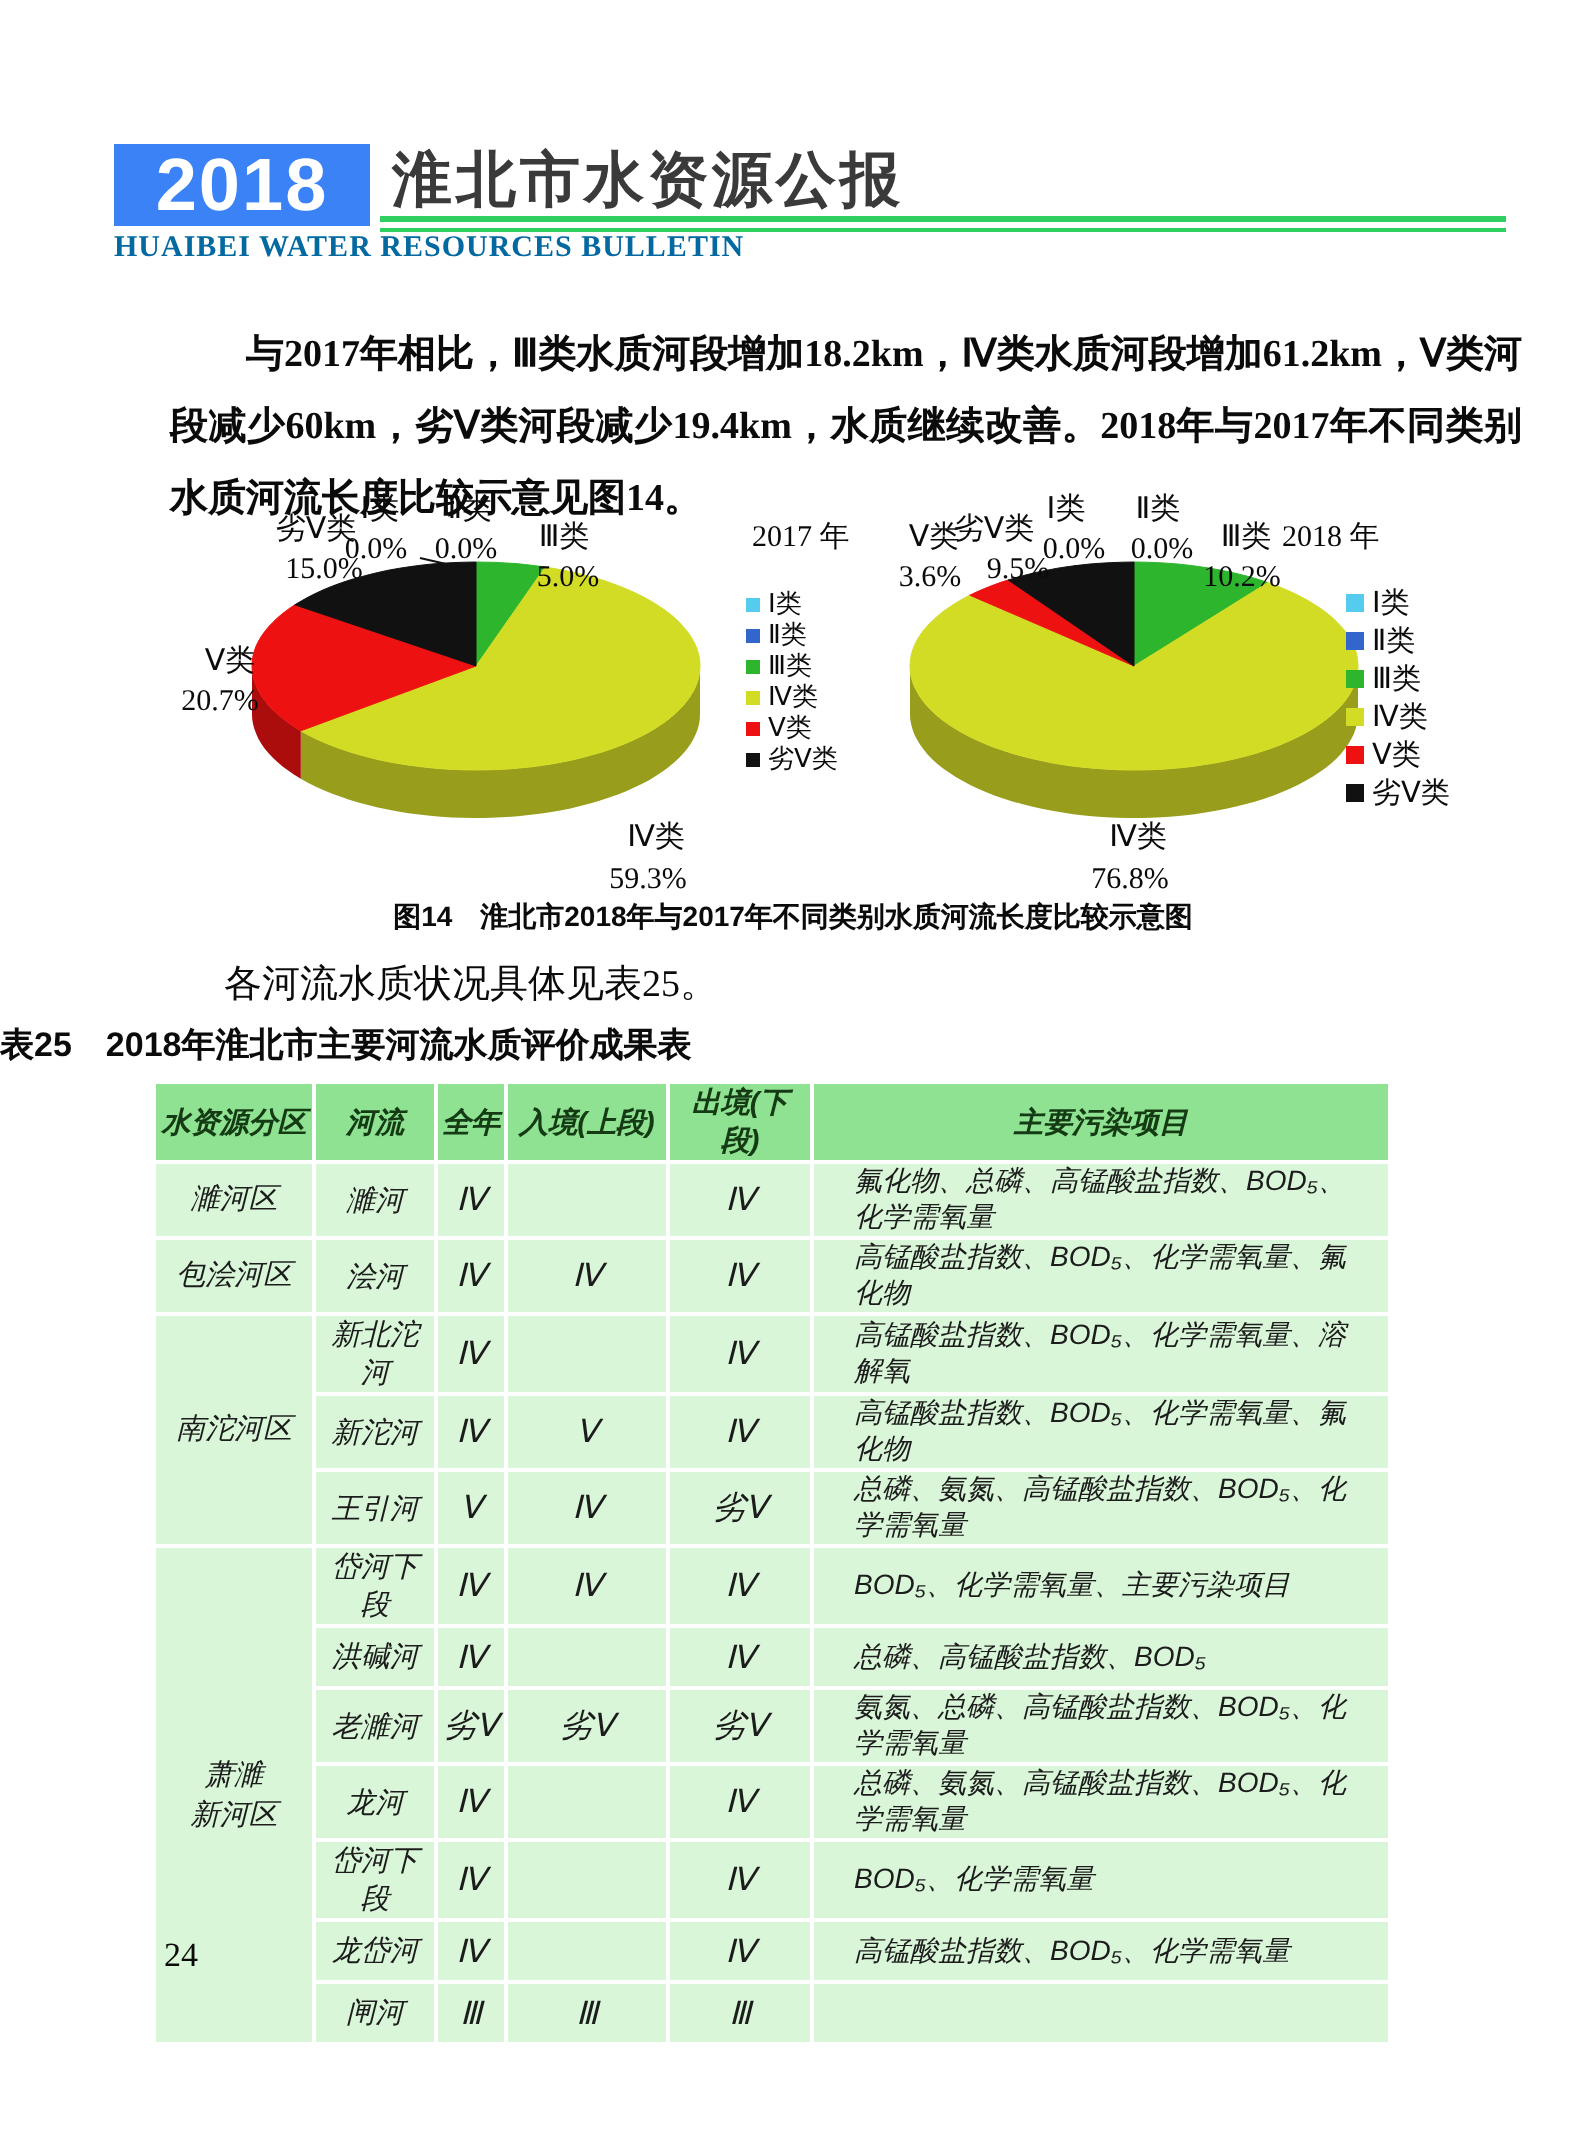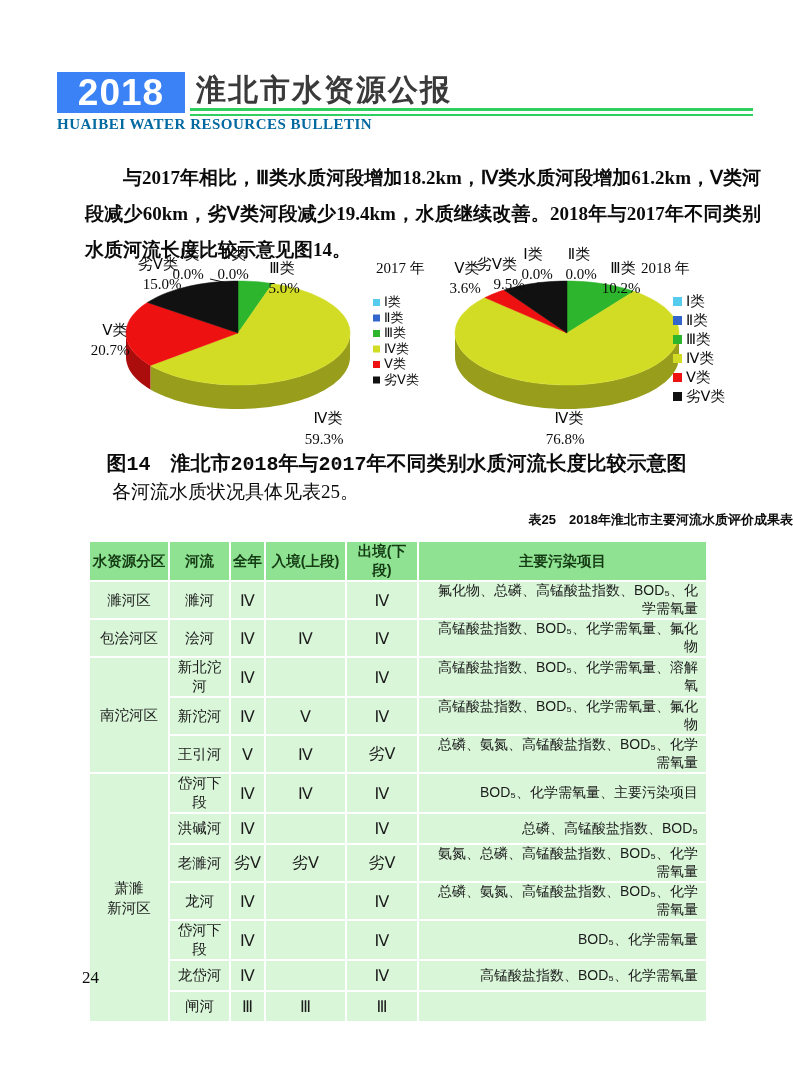--- a/index.html
+++ b/index.html
@@ -19,35 +19,35 @@
     font-weight:bold;font-size:15px;letter-spacing:.5px;color:#0369a1;}
 
   
   .body-paragraph{left:85px;top:160px;width:676px;font-size:19px;
     line-height:36px;text-align:justify;text-indent:2em;color:#0b0b0b;font-weight:bold;}
 
   
   .figure-area{left:0;top:233px;width:734px;height:216px;}
   .figure-area svg{position:absolute;top:0;}
   .figure-caption{left:0;top:450px;width:793px;text-align:center;
-    font-family:Liberation Mono, monospace;font-weight:bold;font-size:20px;color:#0b0b0b;}
+    font-family:Liberation Sans, sans-serif;font-weight:bold;font-size:14px;color:#0b0b0b;}
   .table-intro{left:112px;top:479px;font-size:19px;color:#0b0b0b;}
-  .table-title{left:0;top:511px;width:793px;text-align:right;
-    font-family:"Liberation Sans",sans-serif;font-weight:bold;font-size:13px;color:#0b0b0b;}
-
-  
-  .table-container{left:88px;top:540px;width:620px;}
+  .table-title{left:0;top:511px;width:793px;text-align:left;
+    font-family:"Liberation Sans",sans-serif;font-weight:bold;font-size:17px;color:#0b0b0b;}
+
+  
+  .table-container{left:76px;top:540px;width:620px;font-style:italic;}
   table.wq{border-collapse:separate;border-spacing:2px;width:620px;
     font-family:"Liberation Sans",sans-serif;color:#1c1c1c;table-layout:fixed;}
   table.wq th{background:#8FE292;font-size:14.5px;font-weight:bold;height:30px;
     color:#143b14;padding:0 2px;}
   table.wq td{background:#D9F6D9;font-size:14.5px;text-align:center;height:29px;
     padding:0 2px;}
   table.wq td.grade{font-size:16px;}
-  table.wq td.pollut{text-align:right;padding:0 8px;font-size:14px;}
+  table.wq td.pollut{text-align:left;padding:0 20px;font-size:14px;}
   table.wq td.region{white-space:pre-line;line-height:20px;}
 
   .page-number{left:82px;top:968px;font-size:17px;color:#0b0b0b;}
 </style>
 </head>
 <body>
 
 <div class="abs year-badge">2018</div>
 <div class="abs doc-title">淮北市水资源公报</div>
 <div class="abs title-rule"></div>

